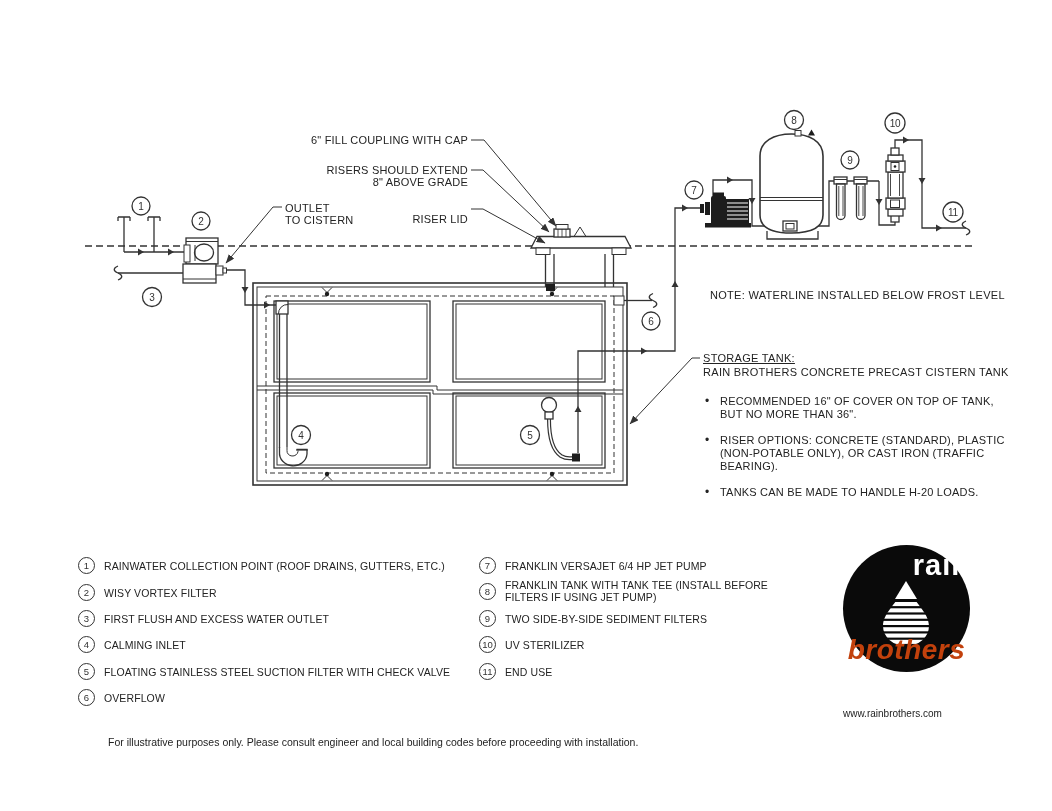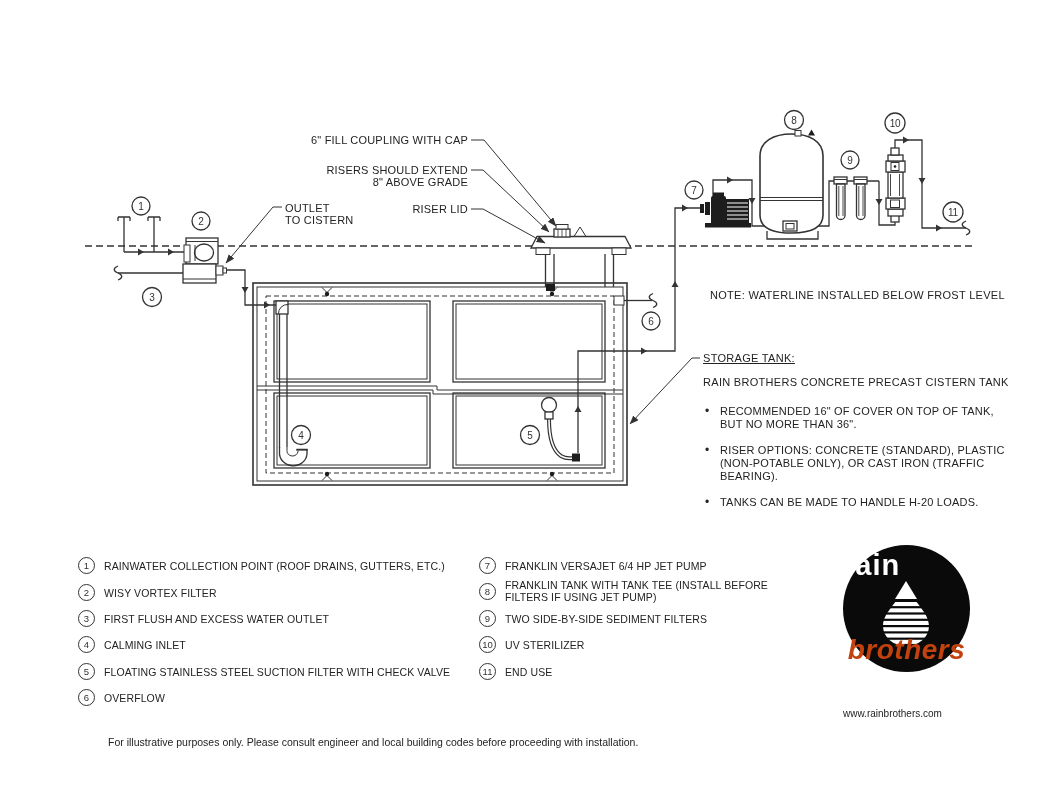--- a/index.html
+++ b/index.html
@@ -16,33 +16,33 @@
   #diagram .arr{fill:#333;stroke:none;}
   #diagram .rib{stroke:#fff;stroke-width:1.2;}
   #diagram text{font-family:"Liberation Sans",sans-serif;font-size:10px;fill:#333;
                 text-anchor:middle;letter-spacing:-0.2px;}
   .lbl{position:absolute;font-size:11px;line-height:12px;letter-spacing:0.2px;
        white-space:pre-line;color:#232323;}
   .lbl.r{text-align:right;}
   .note{position:absolute;font-size:11px;letter-spacing:0.3px;color:#232323;}
   .storage{position:absolute;left:703px;top:352px;width:310px;font-size:11px;color:#232323;}
   .storage .st-title{text-decoration:underline;letter-spacing:0.3px;}
-  .storage .st-sub{margin-top:12px;letter-spacing:0.3px;}
+  .storage .st-sub{margin-top:2px;letter-spacing:0.3px;}
   .storage ul{list-style:none;margin:17px 0 0 0;padding:0;}
   .storage li{position:relative;padding-left:17px;margin-bottom:13px;line-height:13px;
               white-space:pre-line;letter-spacing:0.2px;}
   .storage li::before{content:"\2022";position:absolute;left:2px;top:0;font-size:12px;}
   .leg-row{position:absolute;display:flex;align-items:center;gap:9px;}
   .leg-circle{width:15px;height:15px;border:1.3px solid #333;border-radius:50%;
               font-size:9.5px;line-height:15px;text-align:center;flex-shrink:0;color:#333;}
   .leg-label{font-size:10.5px;line-height:12px;letter-spacing:0.1px;white-space:pre-line;color:#232323;}
   .leg-label.wide{max-width:310px;}
   .logo{position:absolute;left:843px;top:545px;width:127px;height:127px;border-radius:50%;
         background:#0a0a0a;}
-  .logo .word-top{position:absolute;top:4px;left:0;width:100%;text-align:left;color:#fff;
+  .logo .word-top{position:absolute;top:4px;left:0;width:100%;text-align:right;color:#fff;
         font-size:29px;font-weight:bold;letter-spacing:1px;}
   .logo .word-bottom{position:absolute;bottom:6px;left:0;width:100%;text-align:center;color:#c2410c;
         font-size:28px;font-weight:bold;font-style:italic;letter-spacing:0.5px;}
   .logo svg{position:absolute;left:32px;top:35px;}
   .website{position:absolute;left:843px;top:708px;width:130px;text-align:left;
            font-size:10px;color:#232323;}
   .footer{position:absolute;left:80px;top:736px;font-size:10.5px;color:#232323;padding-left:28px;}
 </style>
 </head>
 <body>
@@ -280,21 +280,21 @@
       <g>
           <circle class="ln wfill" cx="953" cy="212" r="10"></circle>
           <text x="953" y="215.7">11</text>
         </g>
     </g>
   </svg>
 
   <div class="lbl r" style="right:584px;top:134px;">6" FILL COUPLING WITH CAP</div>
   <div class="lbl r" style="right:584px;top:164px;">RISERS SHOULD EXTEND
 8" ABOVE GRADE</div>
-  <div class="lbl r" style="right:584px;top:203px;">RISER LID</div>
+  <div class="lbl r" style="right:584px;top:213px;">RISER LID</div>
   <div class="lbl" style="left:285px;top:202px;">OUTLET
 TO CISTERN</div>
   <div class="note" style="left:710px;top:289px;">NOTE: WATERLINE INSTALLED BELOW FROST LEVEL</div>
 
   <div class="storage">
     <div class="st-title">STORAGE TANK:</div>
     <div class="st-sub">RAIN BROTHERS CONCRETE PRECAST CISTERN TANK</div>
     <ul>
       <li>RECOMMENDED 16" OF COVER ON TOP OF TANK,
 BUT NO MORE THAN 36".</li>

